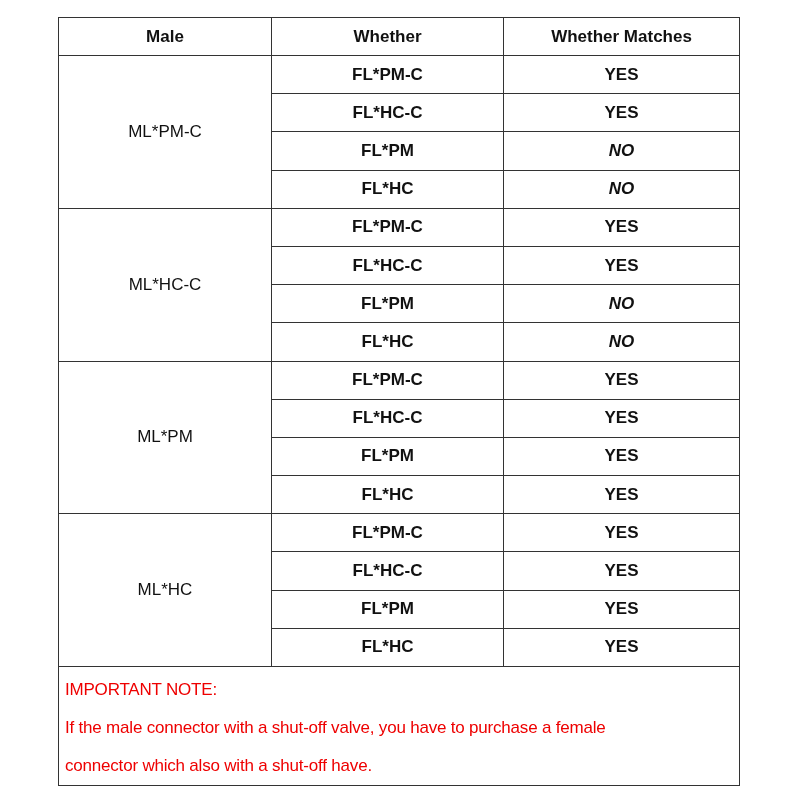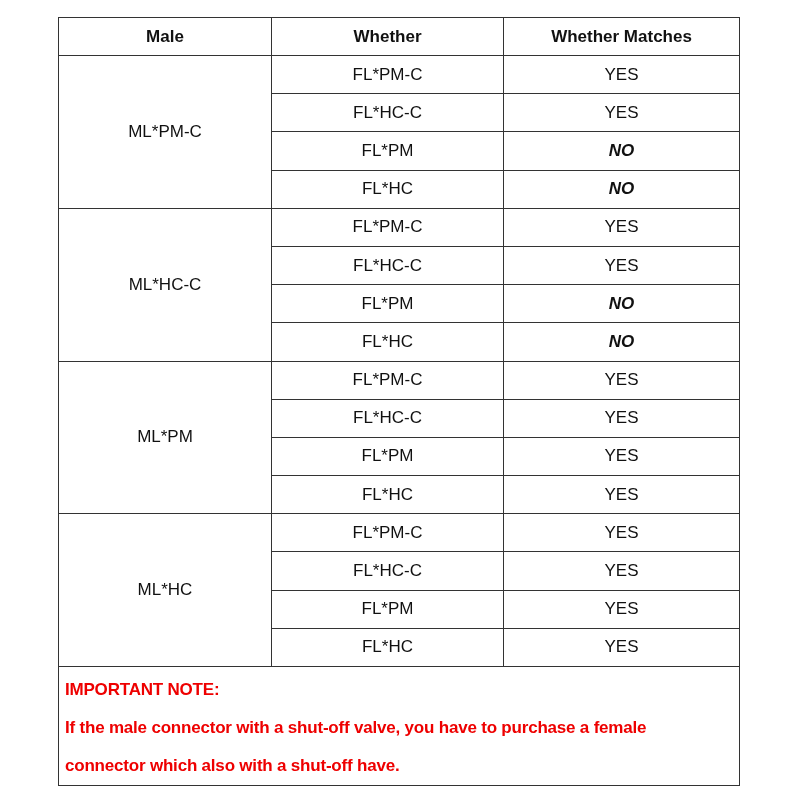--- a/index.html
+++ b/index.html
@@ -6,24 +6,24 @@
   body { width:800px; height:800px; position:relative; font-family:"Liberation Sans", sans-serif; }
   table.match {
     position:absolute; left:58px; top:17px; width:681px;
     border-collapse:collapse; table-layout:fixed;padding-left:44px;
   }
   table.match td, table.match th {
     border:1.5px solid #333; text-align:center; vertical-align:middle;
     font-size:17px; color:#111; padding:0;
   }
   th { height:37px; font-weight:bold; }
-  td.f, td.r { height:37.2px; }
+  td.f, td.r { height:37.2px;font-weight:bold; }
   td.no { color:#ee0000; font-weight:bold;font-style:italic; }
   td.note {
-    text-align:left !important; color:#ee0000 !important; font-weight:bold;
+    text-align:left !important; color:#ee0000 !important; font-weight:normal;
     padding:4px 0 0 6px !important; vertical-align:top !important;
   }
   .note-line { height:38px; line-height:38px; font-size:17px; letter-spacing:-0.2px; }
 </style>
 </head>
 <body>
 
 <table class="match">
   <colgroup>
       <col style="width:213px">

